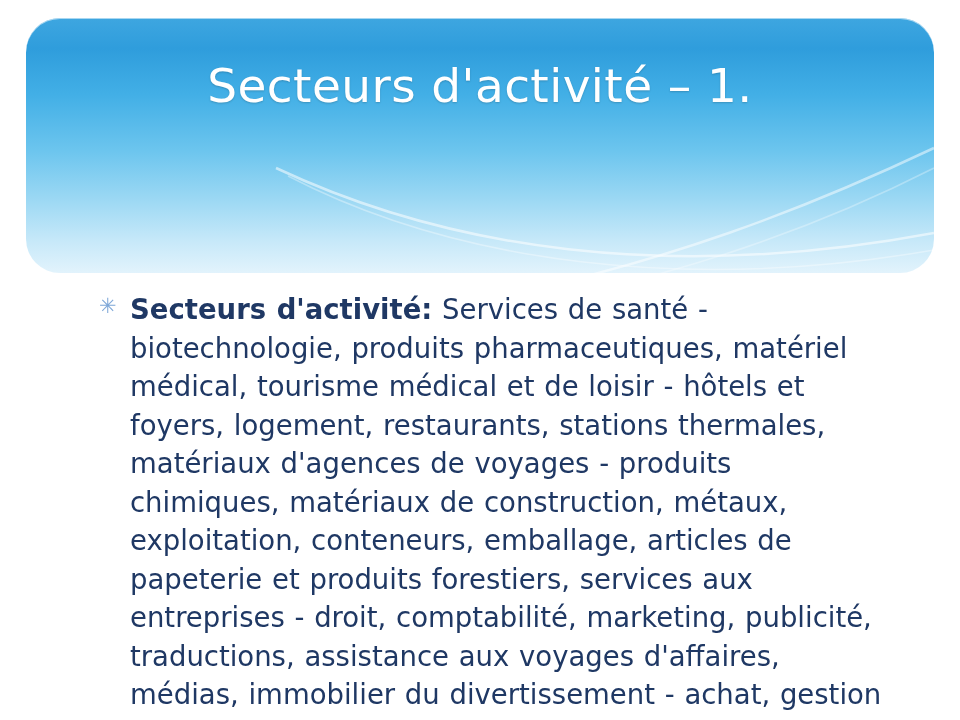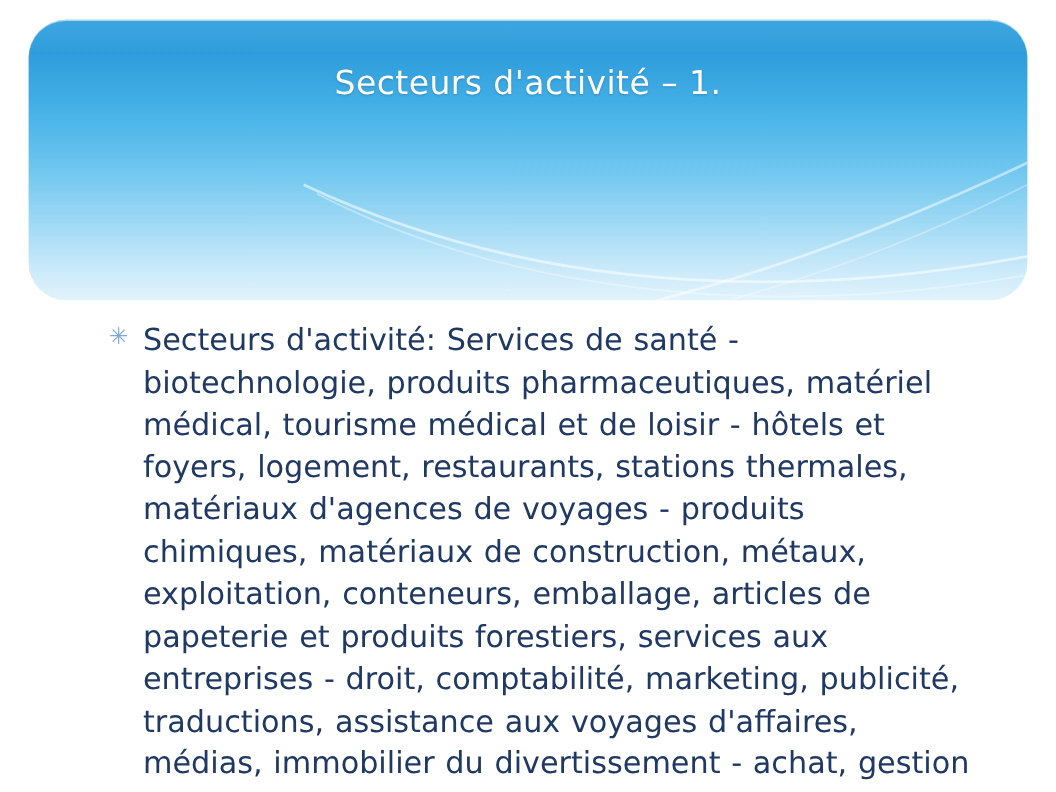--- a/index.html
+++ b/index.html
@@ -47,21 +47,21 @@
     height: 255px;
     pointer-events: none;
   }
   .title-text {
     position: absolute;
     left: 0;
     top: 40px;
     width: 908px;
     text-align: center;
     color: #ffffff;
-    font-size: 30px;
+    font-size: 47px;
     font-weight: normal;
     letter-spacing: 0.4px;
     font-family: "DejaVu Sans", sans-serif;
     text-shadow: 0 1px 2px rgba(0,0,0,0.18);
   }
   
   .body-block {
     position: absolute;
     left: 90px;
     top: 290px;
@@ -82,21 +82,21 @@
   }
   .body-text {
     color: #1f3864;
     font-size: 27.5px;
     line-height: 38.5px;
     font-family: "DejaVu Sans", sans-serif;
     text-align: left;
     word-spacing: 1px;
   }
   .body-text .lead {
-    font-weight: normal;
+    font-weight: bold;
   }
   .clip-bottom {
     position: absolute;
     left: 0;
     top: 712px;
     width: 960px;
     height: 8px;
     background: #ffffff;
   }
 </style>

